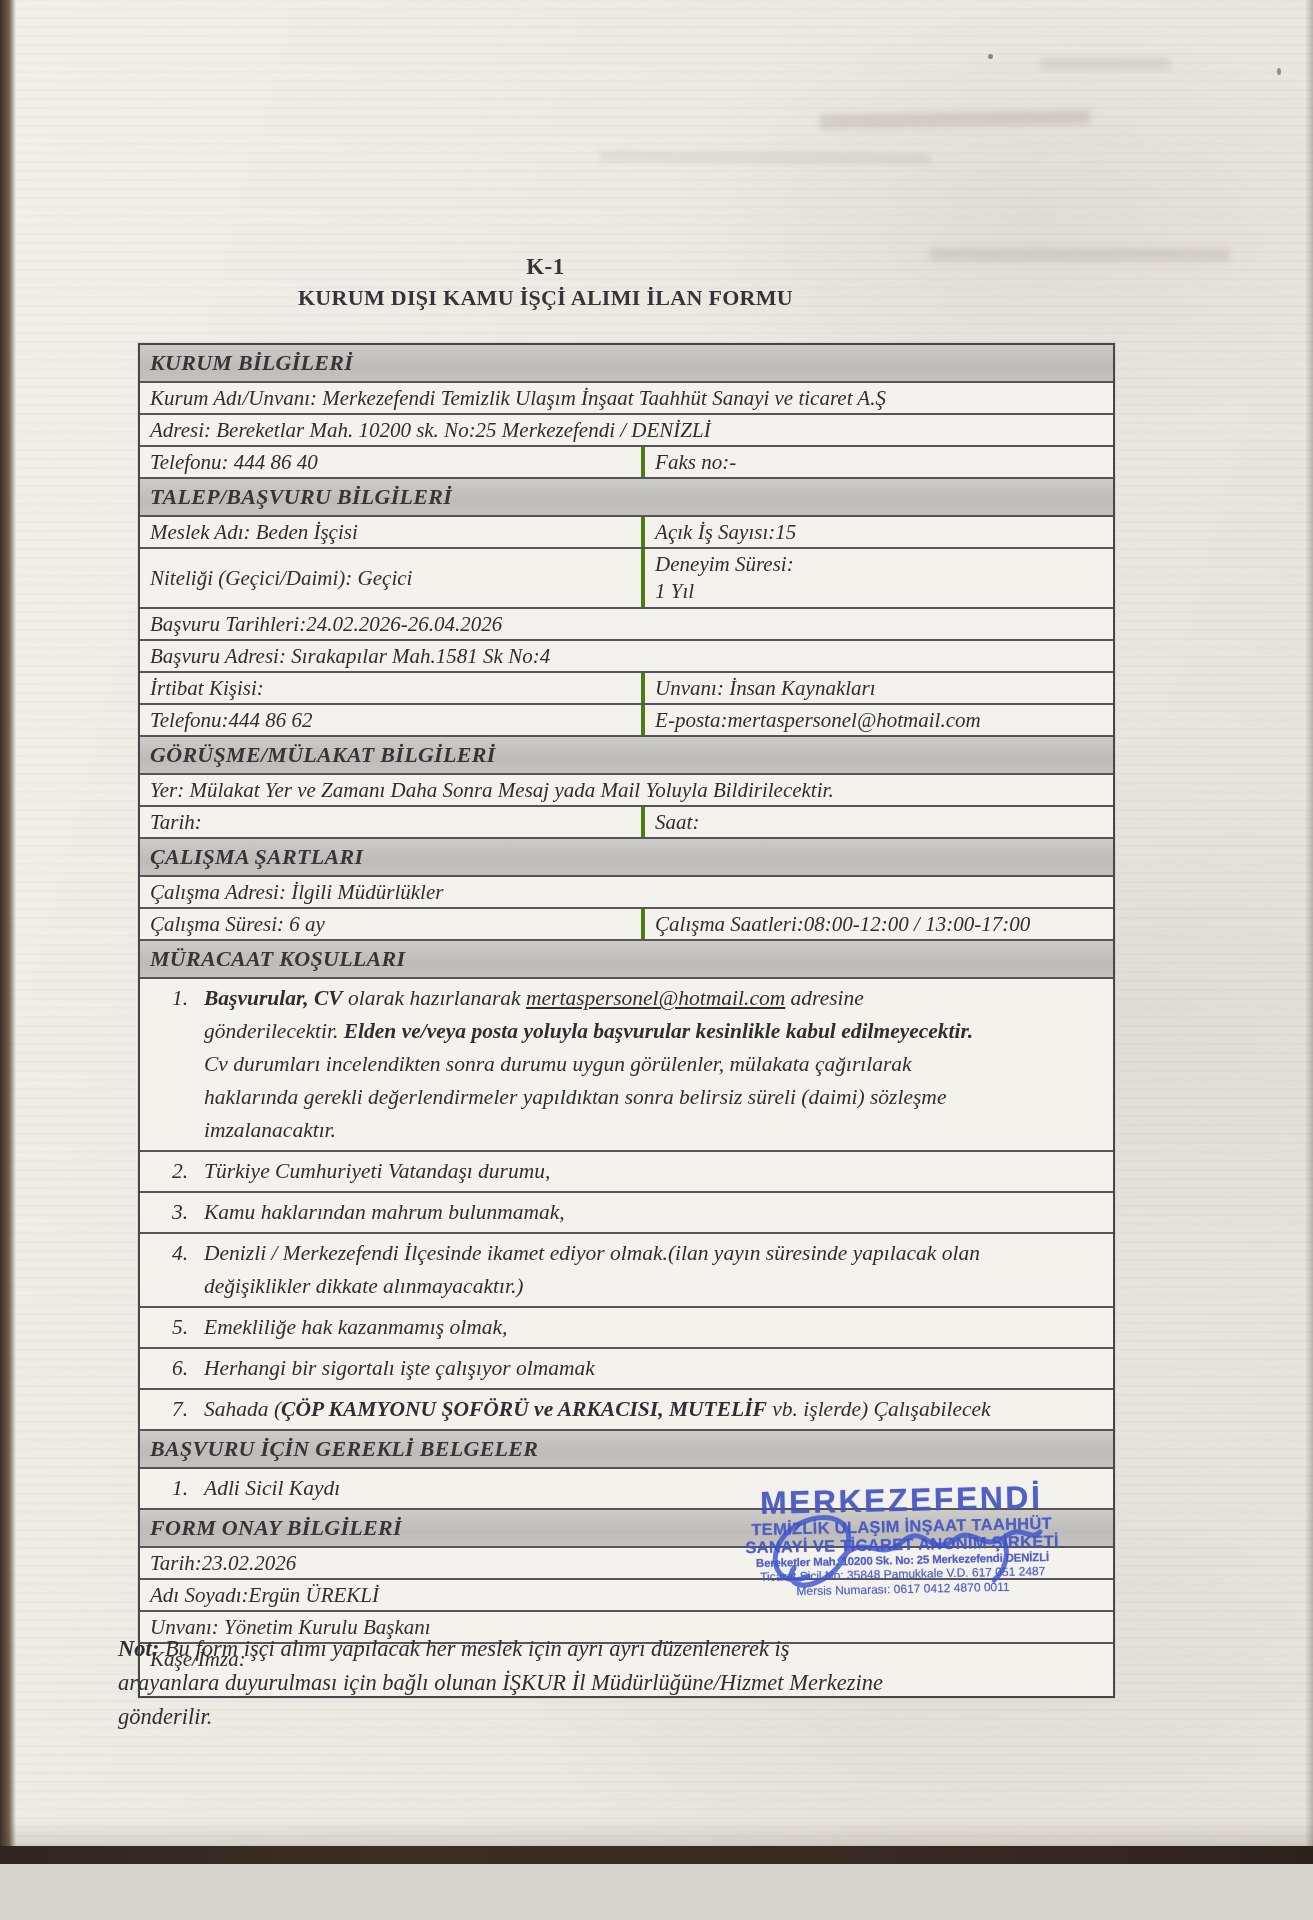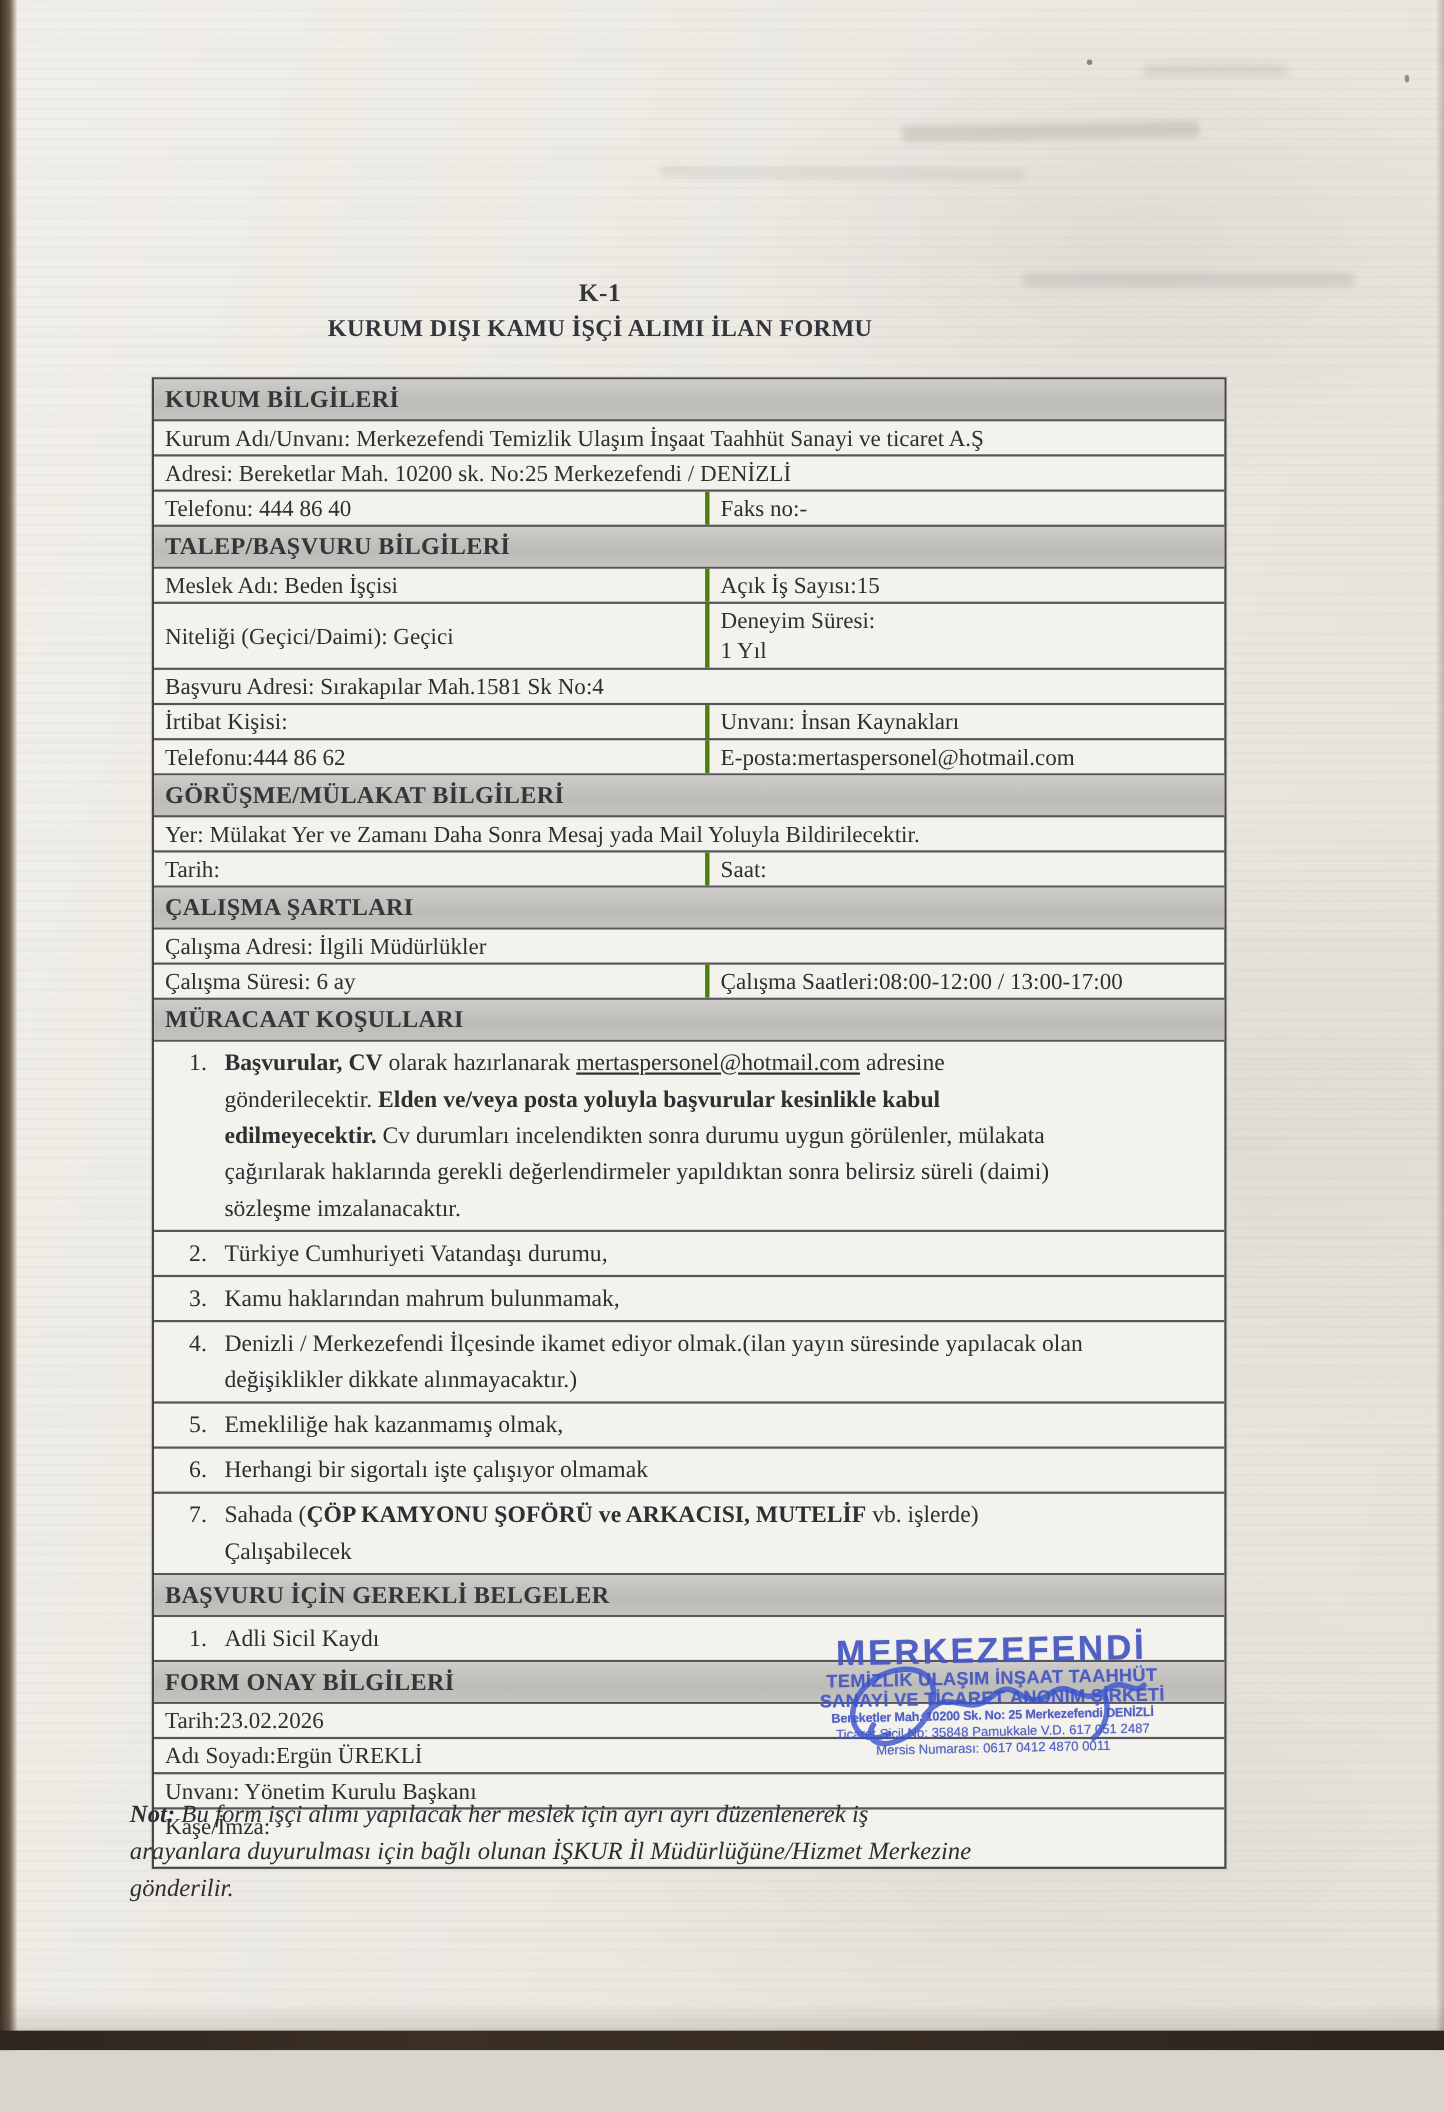--- a/index.html
+++ b/index.html
@@ -34,21 +34,21 @@
 
   
   .titleblock { position:absolute; top:252px; left:138px; width:815px; text-align:center; color:#34343a; }
   .doc-code  { font-weight:bold; font-size:23px; line-height:30px; letter-spacing:0.5px; }
   .doc-title { font-weight:bold; font-size:22px; line-height:32px; letter-spacing:0.3px;font-family:Liberation Serif, serif; }
 
   
   .tbl { position:absolute; top:343px; left:138px; width:977px;
     border:2px solid #474749; background:#f4f2ec; box-sizing:border-box;
     color:#2e2e33; box-shadow:0 0 0 1px rgba(0,0,0,0.05); }
-  .row { display:flex; border-top:2px solid #55555a; align-items:stretch; }
+  .row { display:flex; border-top:2px solid #55555a; align-items:stretch;font-style:italic; }
   .tbl > .row:first-child { border-top:none; }
 
   .hdr { min-height:30px; padding:3px 10px; font-weight:bold; font-size:22px; line-height:30px;
     letter-spacing:0.3px; color:#36363a; width:100%;
     background:linear-gradient(180deg, #cdccc9 0%, #bdbcb8 60%, #c4c3bf 100%); }
 
   .cell { padding:2px 10px; font-size:21px; line-height:26px; min-height:26px; box-sizing:border-box; }
   .cell.full { flex:1 1 auto; }
   .cell.left { flex:0 0 51.5%; }
   .cell.right { flex:1 1 auto; border-left:4px solid #4d7c0f; }
@@ -123,20 +123,23 @@
       <div class="cell right">Açık İş Sayısı:15</div>
     </div>
     <div class="row">
       <div class="cell left" style="display:flex;align-items:center;">Niteliği (Geçici/Daimi): Geçici</div>
       <div class="cell right twoline">
         <div>Deneyim Süresi:</div>
         <div>1 Yıl</div>
       </div>
     </div>
     <div class="row">
+      <div class="cell full">Başvuru Tarihleri:24.02.2026-26.04.2026</div>
+    </div>
+    <div class="row">
       <div class="cell full">Başvuru Adresi: Sırakapılar Mah.1581 Sk No:4</div>
     </div>
     <div class="row">
       <div class="cell left">İrtibat Kişisi:</div>
       <div class="cell right">Unvanı: İnsan Kaynakları</div>
     </div>
     <div class="row">
       <div class="cell left">Telefonu:444 86 62</div>
       <div class="cell right">E-posta:mertaspersonel@hotmail.com</div>
     </div>

